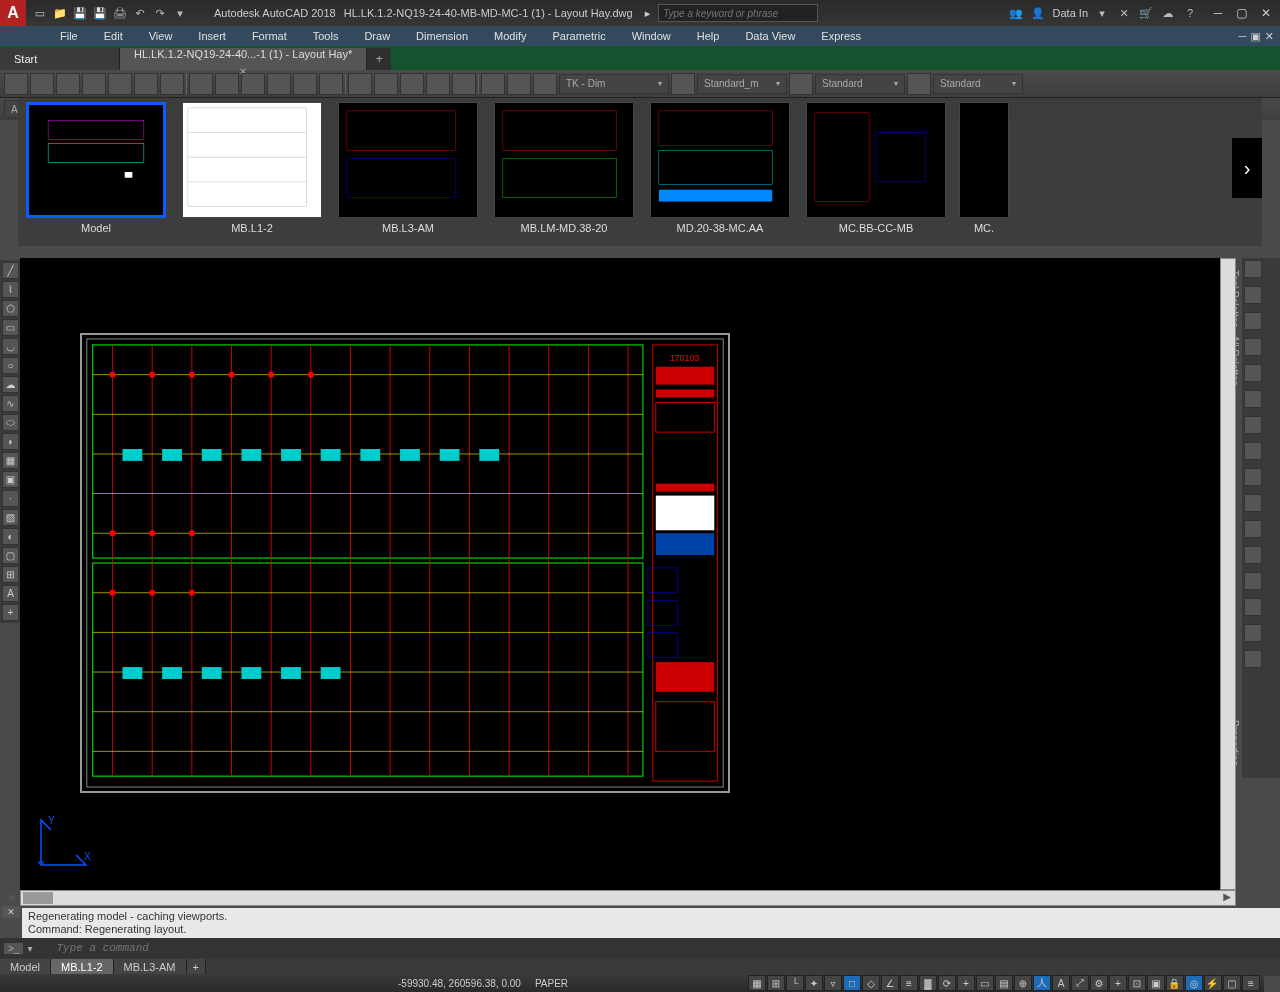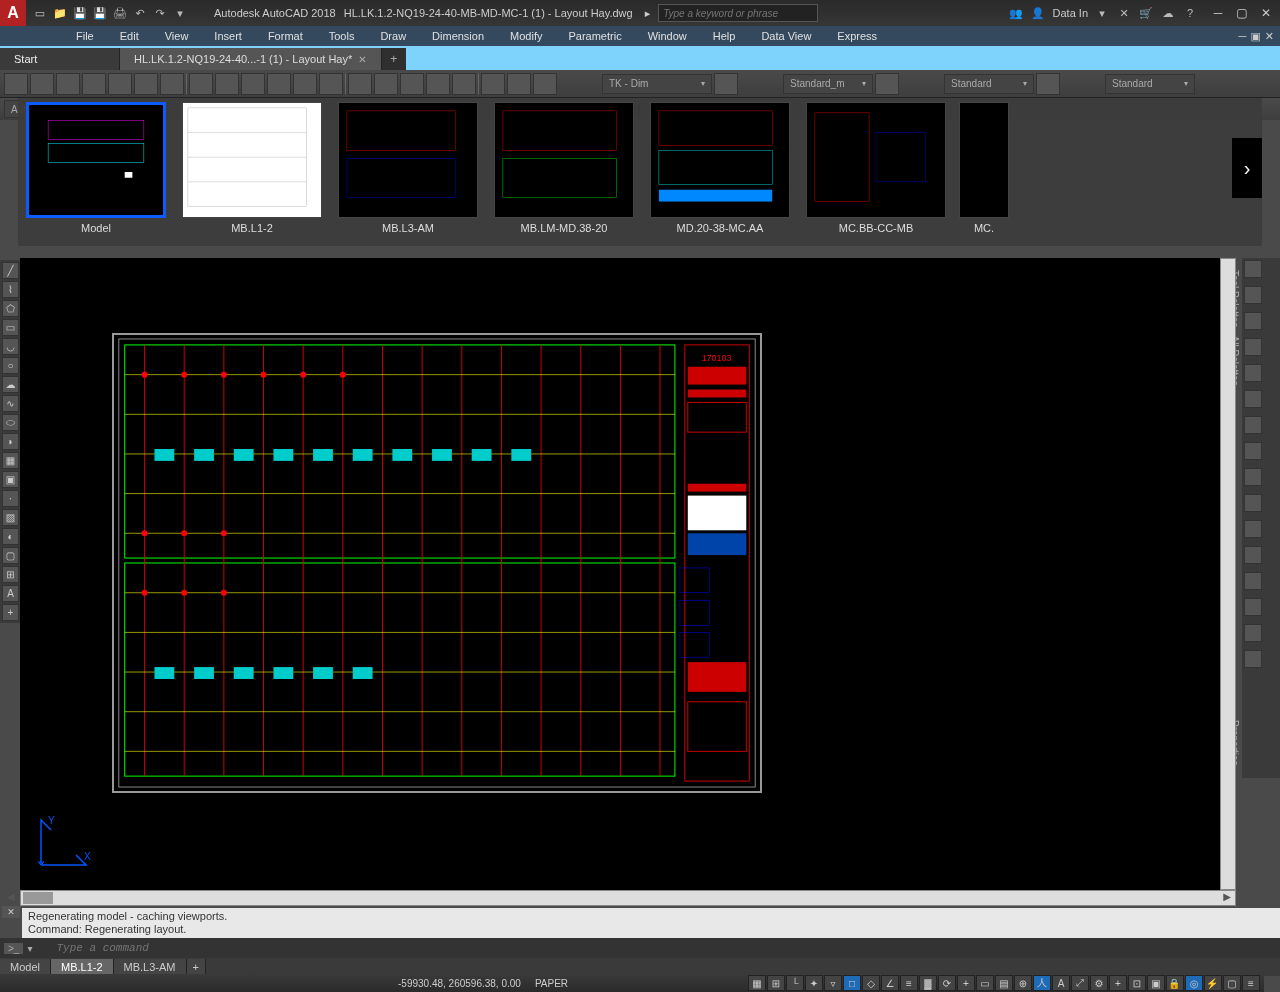--- a/index.html
+++ b/index.html
@@ -11,36 +11,36 @@
 .qat { display: flex; align-items: center; gap: 4px; padding: 0 6px; }
 .qat .ico { width: 16px; height: 16px; display: flex; align-items: center; justify-content: center; color: #bbb; font-size: 11px; }
 .title-text { flex: 1; display: flex; align-items: center; gap: 8px; padding-left: 20px; }
 .title-search { width: 160px; height: 18px; background: #222; border: 1px solid #555; color: #888; font-size: 10px; font-style: italic; padding: 0 4px; }
 .title-right { display: flex; align-items: center; gap: 6px; padding: 0 6px; }
 .title-right .ico { width: 16px; height: 16px; color: #bbb; font-size: 11px; display:flex;align-items:center;justify-content:center;}
 .win-controls { display: flex; gap: 4px; padding: 0 4px; }
 .win-controls span { width: 20px; height: 16px; color: #ccc; font-size: 12px; display:flex;align-items:center;justify-content:center;}
 
 
-.menubar { height: 20px; background: #34495e; display: flex; align-items: center; padding-left: 64px; gap: 2px; }
+.menubar { height: 20px; background: #34495e; display: flex; align-items: center; padding-left: 48px; gap: 2px; }
 .menubar .mitem { color: #e0e0e0; font-size: 11px; padding: 2px 12px; cursor: pointer; }
 
 
-.tabbar { height: 24px; background: #7dd3fc; display: flex; align-items: flex-end; }
+.tabbar { height: 24px; background: #14532d; display: flex; align-items: flex-end; }
 .tab { height: 22px; padding: 0 14px; display: flex; align-items: center; gap: 6px; font-size: 11px; color: #ddd; background: #2f2f2f; border-right: 1px solid #222; }
 .tab.start { width: 120px; background: #3a3a3a; color: #eee; }
-.tab.active { background: #555; }
+.tab.active { background: #555; flex-direction: column; }
 .tab .close { color: #aaa; font-size: 10px; }
 .newtab { width: 24px; height: 22px; background: #2f2f2f; color: #aaa; display: flex; align-items: center; justify-content: center; font-size: 12px; }
 
 
 .ribbon { height: 28px; background: linear-gradient(#4a4a4a,#3e3e3e); display: flex; align-items: center; gap: 2px; padding: 0 4px; border-bottom: 1px solid #222; }
 .ribbon .ricon { width: 24px; height: 22px; background: #555; border: 1px solid #333; }
 .ribbon .rsep { width: 1px; height: 20px; background: #666; }
-.ribbon .combo { height: 20px; background: #444; border: 1px solid #333; color: #aaa; font-size: 10px; display:flex;align-items:center; padding: 0 6px; gap:4px;margin-left:43px;}
+.ribbon .combo { height: 20px; background: #444; border: 1px solid #333; color: #aaa; font-size: 10px; display:flex;align-items:center; padding: 0 6px; gap:4px;}
 .ribbon .combo::after { content: "▾"; margin-left: auto; font-size: 8px; }
 
 
 .toolbar2 { height: 22px; background: linear-gradient(#4a4a4a,#3e3e3e); display: flex; align-items: center; padding: 0 4px; }
 .workspace-combo { width: 150px; height: 18px; background: #444; border: 1px solid #333; color: #aaa; font-size: 10px; padding: 0 6px; display:flex;align-items:center;}
 .workspace-combo::after { content: "▾"; margin-left: auto; font-size: 8px; }
 
 
 .gallery { position: absolute; top: 98px; left: 18px; right: 18px; height: 148px; background: rgba(60,60,60,0.95); display: flex; overflow: hidden; }
 .thumb { width: 156px; height: 148px; display: flex; flex-direction: column; align-items: center; padding: 4px; }
@@ -54,21 +54,21 @@
 .tbbtn { width: 17px; height: 17px; background: #555; border: 1px solid #333; display: flex; align-items: center; justify-content:center; font-size:10px;color:#ccc;}
 
 
 .right-palette { position: absolute; right: 0; top: 258px; width: 38px; height: 520px; background: #3a3a3a; }
 .right-palette .pbtn { width: 18px; height: 18px; margin: 2px; background: #555; border: 1px solid #333; display:inline-block;}
 .right-label { position: absolute; right: 40px; top: 270px; writing-mode: vertical-rl; color: #aaa; font-size: 10px; }
 .right-label2 { position: absolute; right: 40px; top: 720px; writing-mode: vertical-rl; color: #aaa; font-size: 10px; }
 
 
 .drawarea { position: absolute; left: 20px; top: 258px; right: 44px; bottom: 102px; background: #000; overflow: hidden; }
-.drawing { position: absolute; left: 60px; top: 75px; width: 650px; height: 460px; border: 2px solid #999; background: #000; margin-left: 32px; }
+.drawing { position: absolute; left: 60px; top: 75px; width: 650px; height: 460px; border: 2px solid #999; background: #000; }
 .ucs { position: absolute; left: 16px; bottom: 20px; width: 60px; height: 60px; }
 .scroll-h { position: absolute; left: 20px; right: 44px; bottom: 86px; height: 16px; background: #ddd; border: 1px solid #888; }
 .scroll-h .thumb-sb { position: absolute; left: 2px; top: 1px; height: 12px; width: 30px; background: #999; }
 .scroll-v { position: absolute; right: 44px; top: 258px; bottom: 102px; width: 16px; background: #ddd; border: 1px solid #888; }
 
 
 .cmdhist { position: absolute; left: 22px; right: 0; bottom: 54px; height: 30px; background: #e8e8e8; color: #333; font-family: "Courier New", monospace; font-size: 11px; padding: 2px 6px; line-height: 13px; }
 .cmdline { position: absolute; left: 0; right: 0; bottom: 34px; height: 20px; background: #333; display: flex; align-items: center; padding-left: 4px; gap: 4px; }
 .cmdline-input { flex: 1; background: #333; border: none; color: #888; font-family: "Courier New", monospace; font-size: 11px; font-style: italic; padding: 0 4px; margin-left: 16px; }
 .cmdclose { position: absolute; left: 2px; bottom: 74px; width: 18px; height: 12px; background: #555; color: #ccc; font-size: 9px; display:flex;align-items:center;justify-content:center;}

